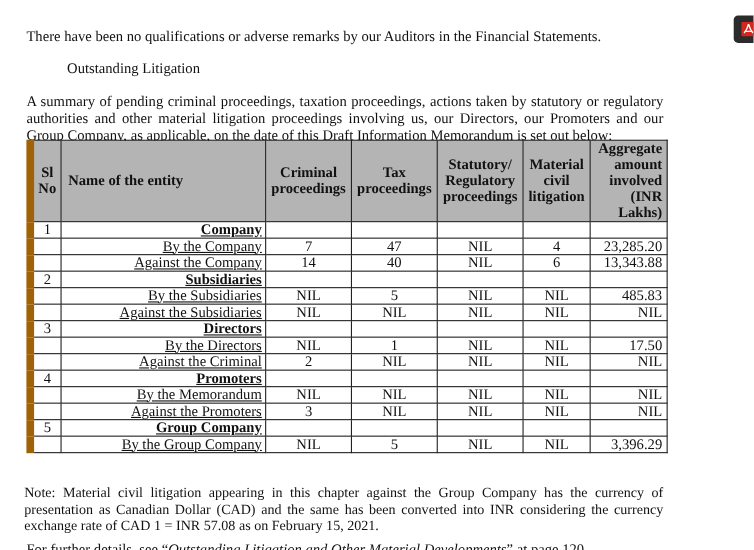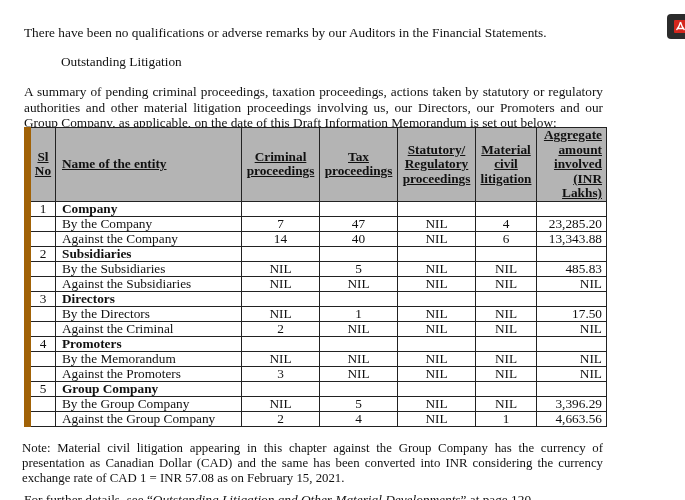--- a/index.html
+++ b/index.html
@@ -5,25 +5,25 @@
   html, body { margin:0; padding:0; background:#ffffff; }
   body { width:685px; height:500px; position:relative; overflow:hidden;
          font-family:"Liberation Serif", serif; color:#111; font-size:13.3px; }
   .para { position:absolute; left:24px; width:579px; line-height:15.5px; text-align:justify; }
   .p1 { top:12px; }
   .h1 { top:41px; font-weight:normal;margin-left:37px; }
   .p2 { top:71px; text-align:justify; text-align-last:left; }
   table.lit { position:absolute; left:24px; top:127px; border-collapse:collapse;
               width:579px; table-layout:fixed; font-size:13.3px; }
   table.lit td, table.lit th { border:1px solid #222; padding:0 3px; height:14px; line-height:14px; }
-  table.lit thead th { background:#b4b4b4; font-weight:bold; text-align:center; line-height:14.5px; height:72px; padding:0 2px;text-decoration:underline; }
+  table.lit thead th { background:#b4b4b4; font-weight:bold; text-align:center; line-height:14.5px; height:72px; padding:0 2px; }
   table.lit thead th.name { text-align:left; padding-left:6px;margin-left:18px; }
   table.lit thead th.agg { text-align:right; padding-right:4px; }
   table.lit td.sl { text-align:center; }
-  table.lit td.name { text-align:left; padding-left:6px; }
+  table.lit td.name { text-align:right; padding-left:6px;text-decoration:underline; }
   table.lit td.grp { font-weight:bold; }
   table.lit td.c { text-align:center; }
   table.lit td.r { text-align:right; padding-right:4px; }
   table.lit .lborder { border-left:7px solid #a16207; }
   .note { position:absolute; left:22px; top:428px; width:581px; line-height:15.2px;
           text-align:justify; font-size:12.8px; }
   .further { position:absolute; left:24px; top:479px; line-height:15px; }
   .further em { font-style:italic; }
   .pdf-btn { position:absolute; left:667px; top:14px; width:26px; height:25px; background:#2b2b2b;
              border-radius:4px; }
@@ -183,29 +183,20 @@
     </tr>
     <tr>
       <td class="lborder"></td>
       <td class="name">By the Group Company</td>
       <td class="c">NIL</td>
       <td class="c">5</td>
       <td class="c">NIL</td>
       <td class="c">NIL</td>
       <td class="r">3,396.29</td>
     </tr>
-    <tr>
-      <td class="lborder"></td>
-      <td class="name">Against the Group Company</td>
-      <td class="c">2</td>
-      <td class="c">4</td>
-      <td class="c">NIL</td>
-      <td class="c">1</td>
-      <td class="r">4,663.56</td>
-    </tr>
   </tbody>
 </table>
 
 <p class="note">Note: Material civil litigation appearing in this chapter against the Group Company has the currency of presentation as Canadian Dollar (CAD) and the same has been converted into INR considering the currency exchange rate of CAD 1 = INR 57.08 as on February 15, 2021.</p>
 
 <p class="further"><span>For further details, see “</span><em>Outstanding Litigation and Other Material Developments</em><span>” at page 120.</span></p>
 
 <div class="pdf-btn">
   <div class="red"></div>
   <svg width="11" height="11" viewBox="0 0 11 11">

